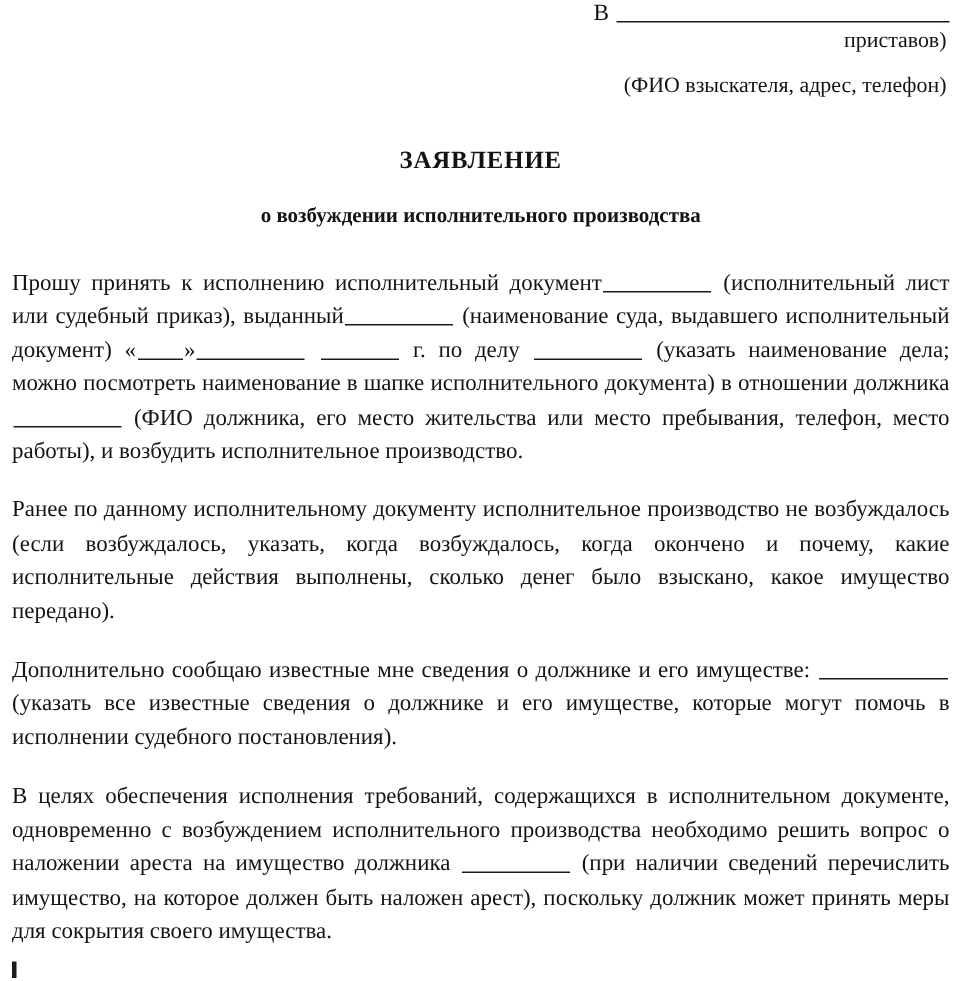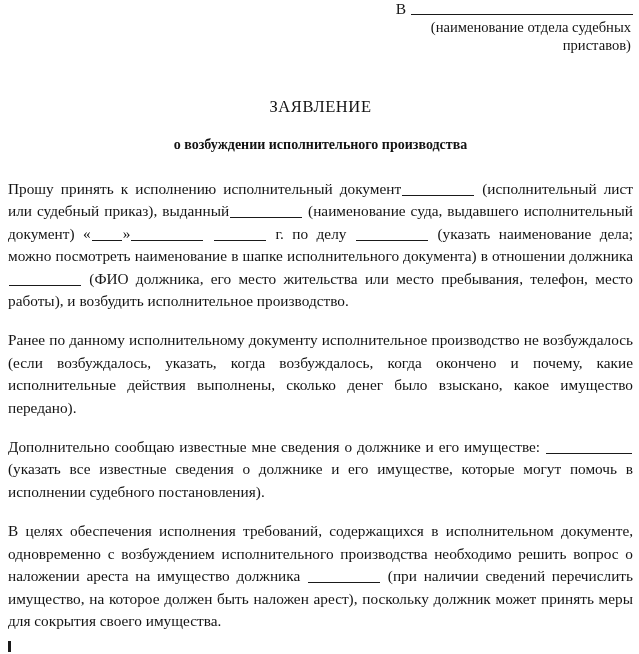--- a/index.html
+++ b/index.html
@@ -58,21 +58,21 @@
     font-size: 14.6px;
     line-height: 18px;
     padding-right: 2px;
   }
   .hdr-gap-a { height: 3px; }
   .hdr-gap-b { height: 9px; }
 
   
   .doc-title {
     text-align: center;
-    font-weight: normal;
+    font-weight: bold;
     font-size: 16.5px;
     letter-spacing: 0.6px;
     margin-top: 31px;
   }
   .doc-subtitle {
     text-align: center;
     font-weight: bold;
     font-size: 14px;
     margin-top: 20px;
   }
@@ -122,28 +122,28 @@
 
   <div class="header-block">
 
     <div class="hdr-row">
       <span class="hdr-label">В</span>
       <span class="hdr-rule rule-w1"></span>
     </div>
 
     <div class="hdr-gap-a"></div>
 
-    <div class="hdr-caption">(наименование отдела судебных</div>
     <div class="hdr-caption">приставов)</div>
 
     <div class="hdr-gap-b"></div>
 
 
     <div class="hdr-gap-a"></div>
 
+    <div class="hdr-caption">(ФИО взыскателя, адрес, телефон)</div>
   </div>
 
   <div class="doc-title">ЗАЯВЛЕНИЕ</div>
   <div class="doc-subtitle">о возбуждении исполнительного производства</div>
 
   <div class="body-text">
 
     <p class="para"><span>Прошу принять к исполнению исполнительный документ</span><span class="blank blank-lg"></span> <span>(исполнительный лист или судебный приказ), выданный</span><span class="blank blank-lg"></span> <span>(наименование суда, выдавшего исполнительный документ) «</span><span class="blank blank-sm"></span><span>»</span><span class="blank blank-lg"></span> <span class="blank blank-md"></span> <span>г. по делу</span> <span class="blank blank-lg"></span> <span>(указать наименование дела; можно посмотреть наименование в шапке исполнительного документа) в отношении должника</span> <span class="blank blank-lg"></span> <span>(ФИО должника, его место жительства или место пребывания, телефон, место работы), и возбудить исполнительное производство.</span></p>
 
     <p class="para">Ранее по данному исполнительному документу исполнительное производство не возбуждалось (если возбуждалось, указать, когда возбуждалось, когда окончено и почему, какие исполнительные действия выполнены, сколько денег было взыскано, какое имущество передано).</p>

